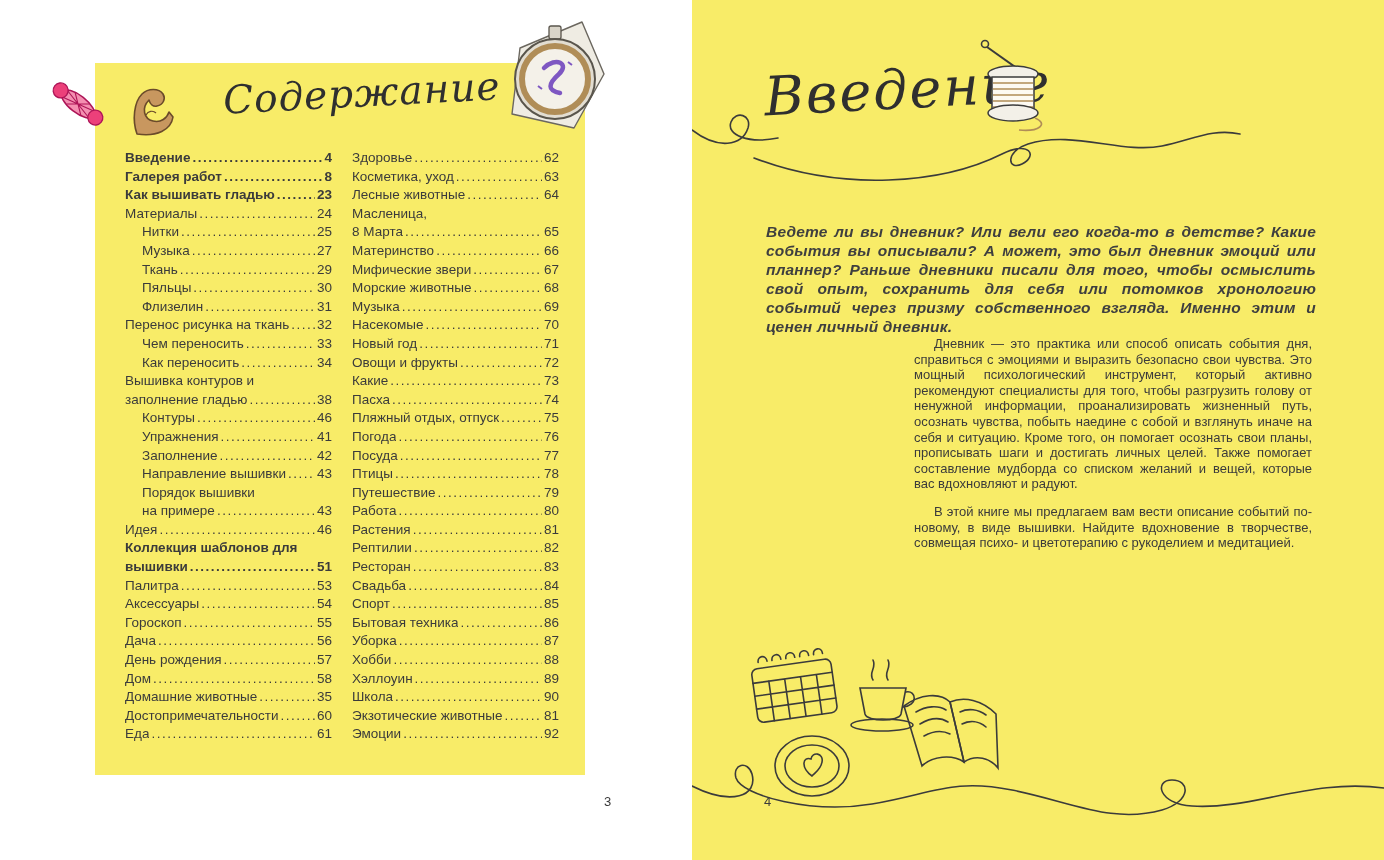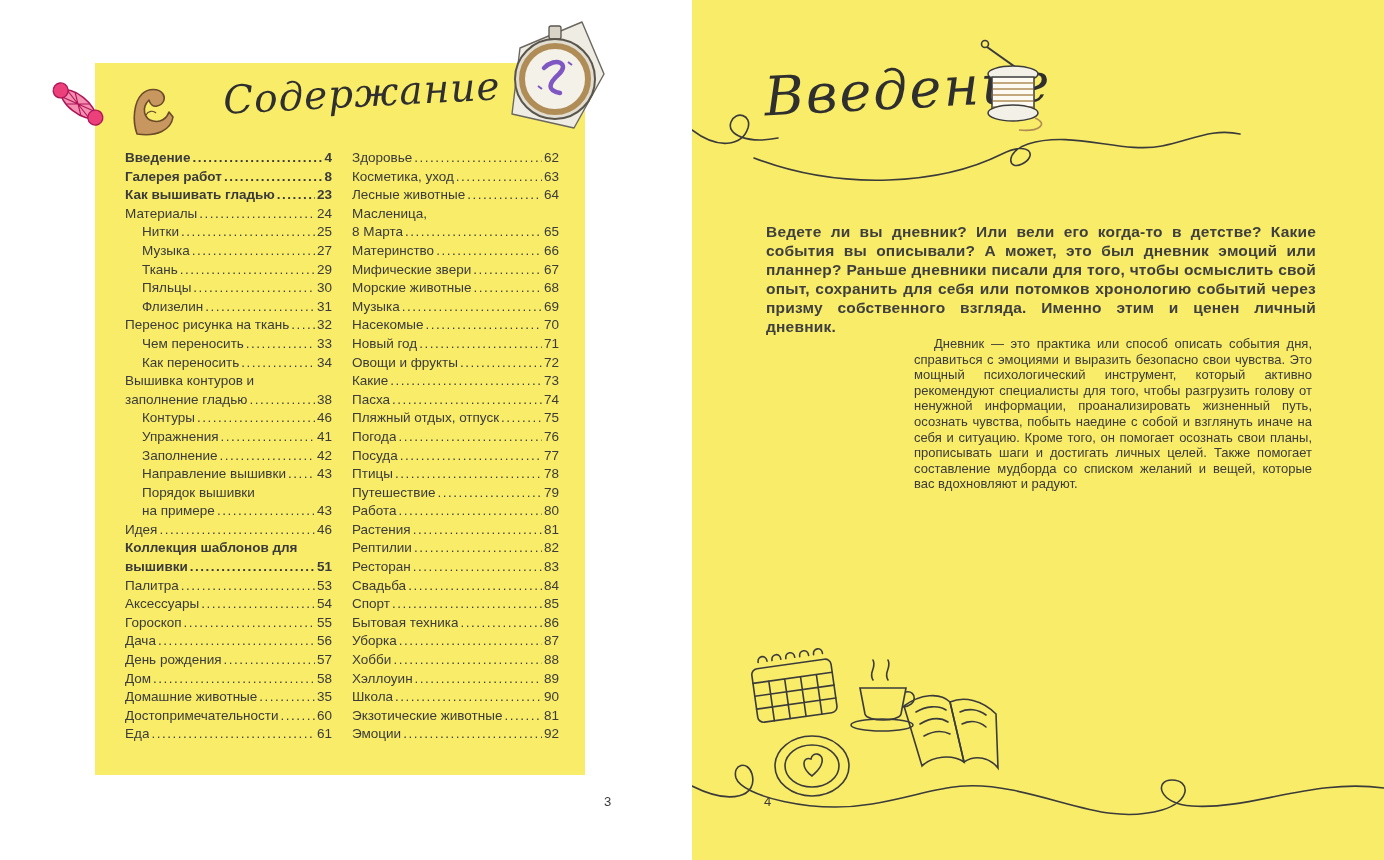--- a/index.html
+++ b/index.html
@@ -34,21 +34,21 @@
 
   
   .page-right { position:relative; width:692px; height:860px; background:#f8ec68; }
   .intro-title { position:absolute; left:72px; top:58px;
                  font-family:"DejaVu Serif", serif; font-style:italic; font-size:54px;
                  transform:rotate(-3deg); color:#2f2f2f; letter-spacing:2px; }
   .spool-doodle { left:283px; top:36px; position:absolute; }
   .flourish { position:absolute; left:0; top:88px; }
 
   .intro-lead { position:absolute; left:74px; top:222px; width:550px;
-                font-weight:bold; font-size:15.5px; line-height:19px;
+                font-style:italic; font-weight:bold; font-size:15.5px; line-height:19px;
                 text-align:justify; color:#3f3f3f; letter-spacing:0.2px; }
   .intro-body { position:absolute; left:222px; top:336px; width:398px;
                 font-size:13px; line-height:15.6px; text-align:justify; }
   .intro-body p { text-indent:20px; margin-bottom:12px; }
 
   .bottom-doodle { position:absolute; left:0; top:628px; }
 </style>
 </head>
 <body>
 
@@ -430,20 +430,21 @@
       <svg width="560" height="120" viewBox="0 0 560 120">
         <path d="M0,42 C26,62 50,58 56,40 C60,27 44,22 39,34 C34,47 56,56 86,50" fill="none" stroke="#3b3b3b" stroke-width="1.6" stroke-linecap="round"></path>
         <path d="M62,70 C150,104 250,96 310,66 C338,52 346,68 330,76 C316,83 312,64 336,56 C380,42 430,66 470,58 C500,52 520,40 548,46" fill="none" stroke="#3b3b3b" stroke-width="1.6" stroke-linecap="round"></path>
       </svg>
     </span>
 
     <div class="intro-lead">Ведете ли вы дневник? Или вели его когда-то в детстве? Какие события вы описывали? А может, это был дневник эмоций или планнер? Раньше дневники писали для того, чтобы осмыслить свой опыт, сохранить для себя или потомков хронологию событий через призму собственного взгляда. Именно этим и ценен личный дневник.</div>
 
     <div class="intro-body">
       <p>Дневник — это практика или способ описать события дня, справиться с эмоциями и выразить безопасно свои чувства. Это мощный психологический инструмент, который активно рекомендуют специалисты для того, чтобы разгрузить голову от ненужной информации, проанализировать жизненный путь, осознать чувства, побыть наедине с собой и взглянуть иначе на себя и ситуацию. Кроме того, он помогает осознать свои планы, прописывать шаги и достигать личных целей. Также помогает составление мудборда со списком желаний и вещей, которые вас вдохновляют и радуют.</p>
+      <p>В этой книге мы предлагаем вам вести описание событий по-новому,  в виде вышивки. Найдите вдохновение в творчестве, совмещая психо- и цветотерапию с рукоделием и медитацией.</p>
     </div>
 
     <span class="bottom-doodle">
       <svg width="692" height="230" viewBox="0 0 692 230" fill="none" stroke="#3b3b3b" stroke-width="1.6" stroke-linecap="round">
 
         <path d="M0,158 C40,178 66,168 60,146 C56,132 40,136 44,150 C50,168 120,186 180,176 C240,166 260,150 320,162 C380,174 420,196 470,182 C500,173 498,152 480,152 C462,152 466,176 500,178 C560,182 620,150 692,160"></path>
 
         <g transform="rotate(-8 100 60)">
           <rect x="62" y="36" width="80" height="54" rx="6"></rect>
           <path d="M70,30 c0,-7 9,-7 9,0 M84,30 c0,-7 9,-7 9,0 M98,30 c0,-7 9,-7 9,0 M112,30 c0,-7 9,-7 9,0 M126,30 c0,-7 9,-7 9,0"></path>

